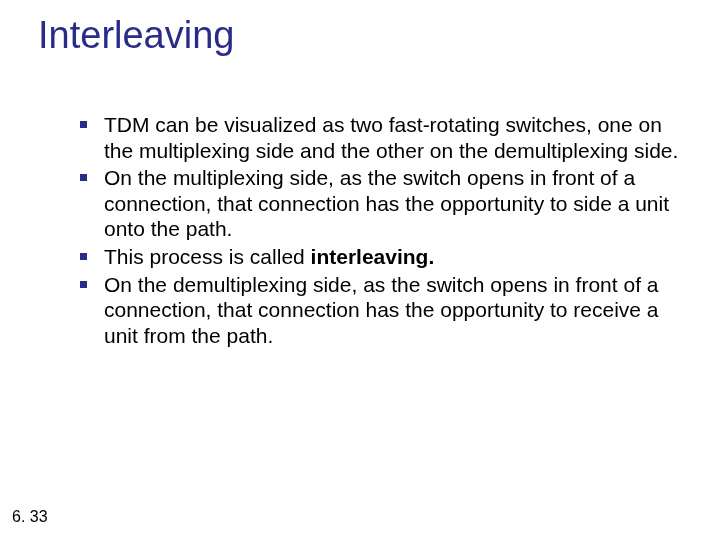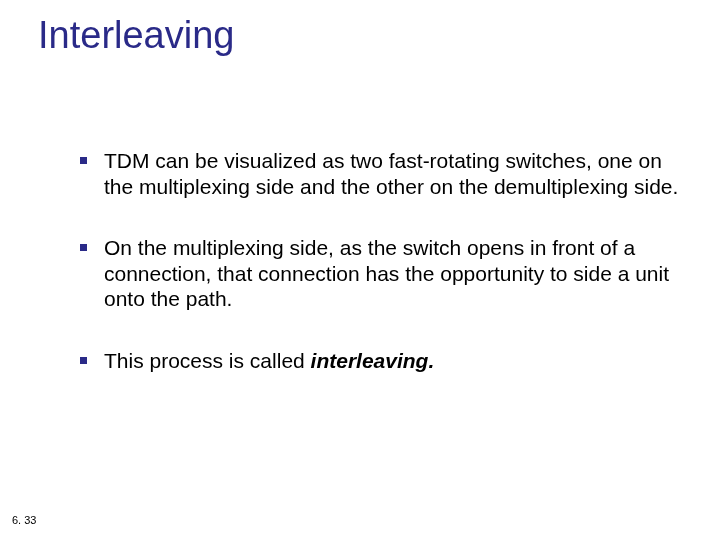--- a/index.html
+++ b/index.html
@@ -38,57 +38,58 @@
     margin: 0;
     padding: 0;
   }
   .bullets li {
     position: relative;
     padding-left: 34px;
     font-size: 21px;
     line-height: 1.22;
     margin-bottom: 2px;
     color: #000;
-    margin-top: 36px;
   }
   .bullets li::before {
     content: "";
     position: absolute;
     left: 10px;
     top: 9px;
     width: 7px;
     height: 7px;
     background: #2a2a88;
   }
   .bold {
     font-weight: 700;
-    font-style: italic;
   }
   .footer {
     position: absolute;
     left: 12px;
     bottom: 14px;
-    font-size: 11px;
+    font-size: 16px;
     color: #000;
   }
 </style>
 </head>
 <body>
 
 <div class="slide">
   <div class="title">Interleaving</div>
 
   <div class="body">
     <ul class="bullets">
       <li>
         <span>TDM can be visualized as two fast-rotating switches, one on the multiplexing side and the other on the demultiplexing side.</span>
       </li>
       <li>
         <span>On the multiplexing side, as the switch opens in front of a connection, that connection has the opportunity to side a unit onto the path.</span>
       </li>
       <li>
         <span>This process is called </span><span class="bold">interleaving.</span>
       </li>
+      <li>
+        <span>On the demultiplexing side, as the switch opens in front of a connection, that connection has the opportunity to receive a unit from the path.</span>
+      </li>
     </ul>
   </div>
 
   <div class="footer">6. 33</div>
 </div>
 
 </body></html>

